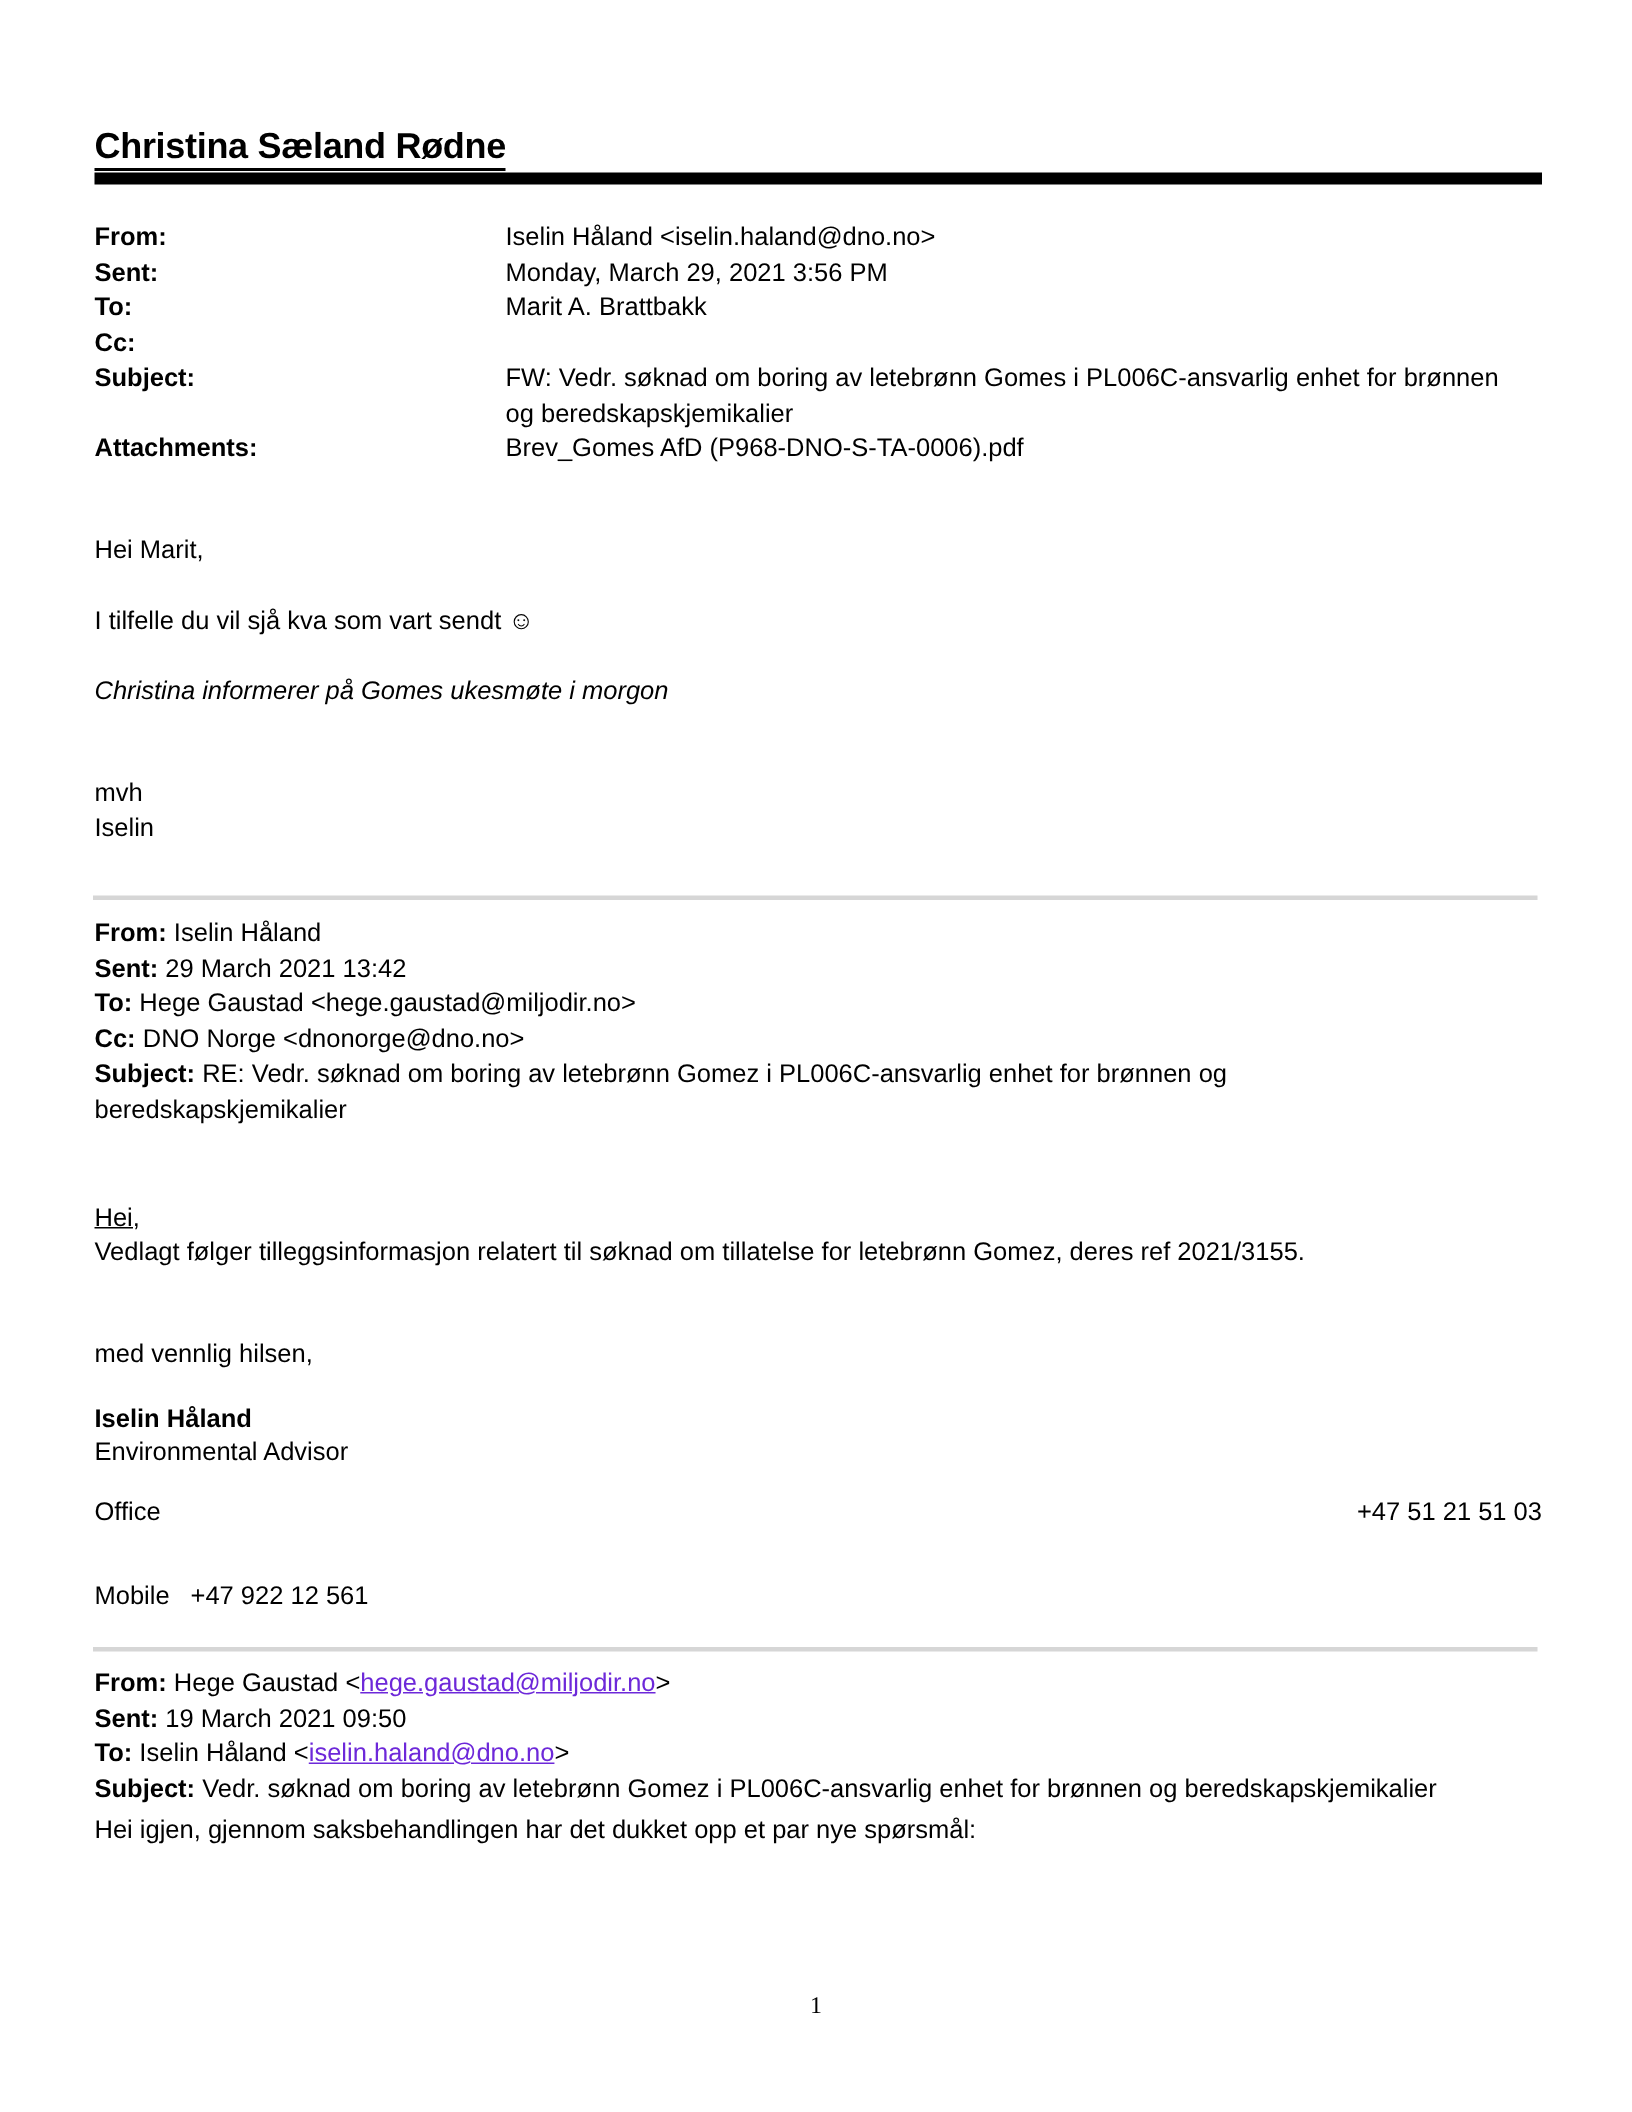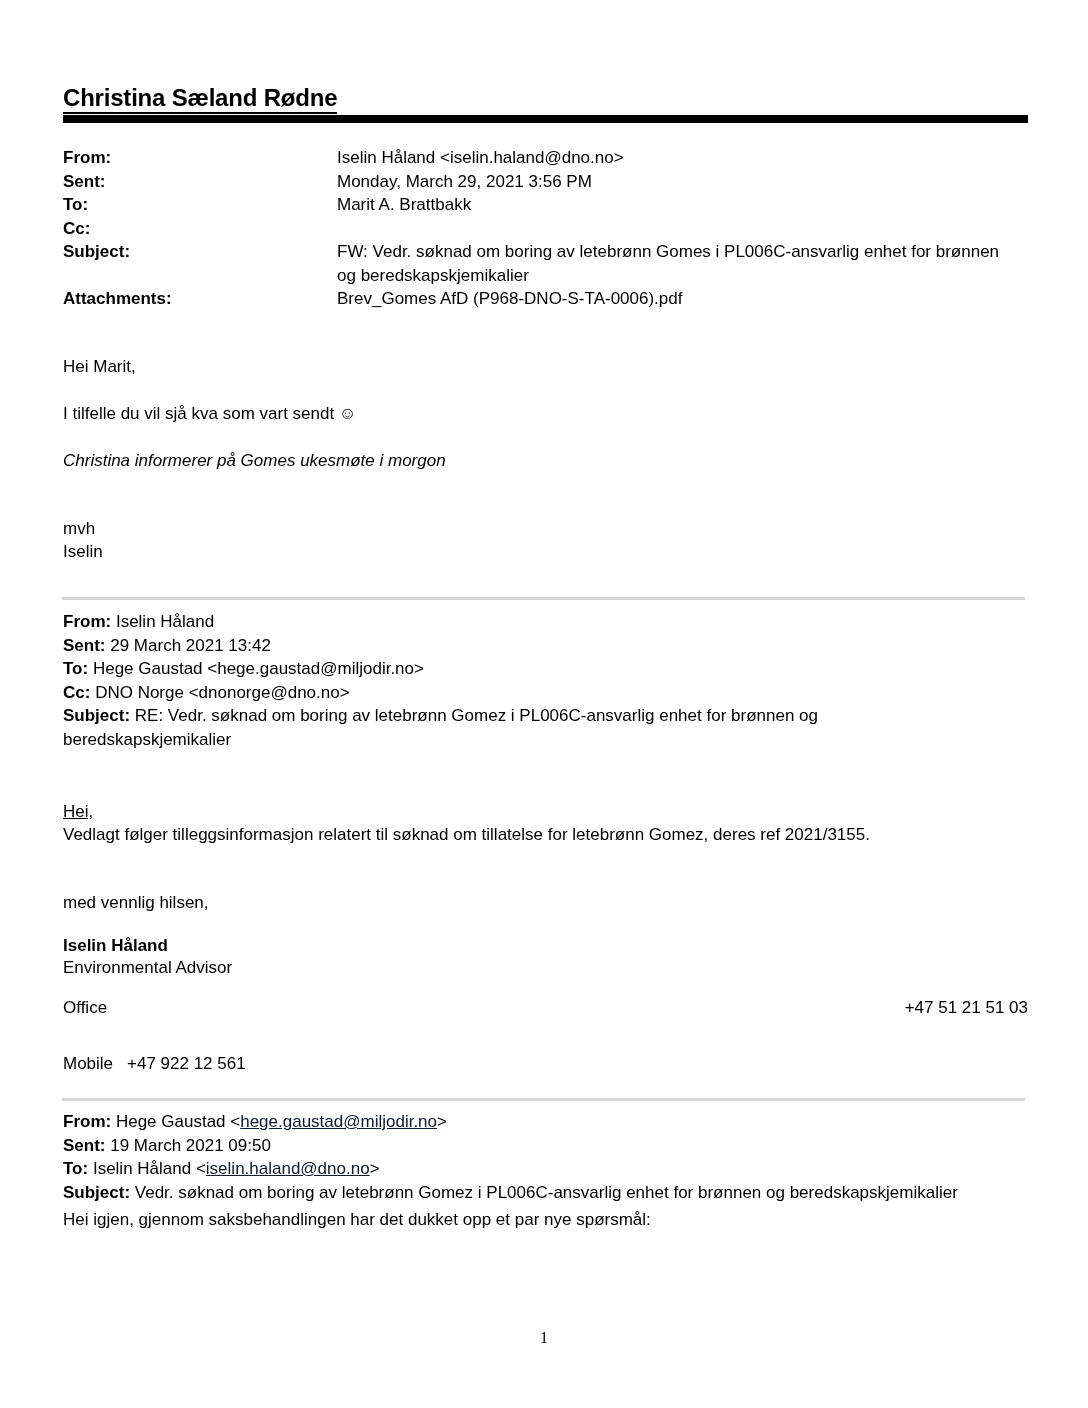--- a/index.html
+++ b/index.html
@@ -52,21 +52,21 @@
   .b2-para1 { top: 823px; }
   .b2-signoff { top: 891px; }
   .b2-name { top: 934px; font-weight: bold; }
   .b2-title { top: 956px; }
   .b2-office { top: 996px; display: flex; justify-content: space-between; }
   .b2-mobile { top: 1020px; display: flex; margin-top: 32px; }
   .phone-lbl { width: 64px; flex: none; }
 
   .b3-para1 { top: 1208px; }
 
-  .link { color: #0f172a; text-decoration: underline; cursor: pointer; }
+  .link { color: #6d28d9; text-decoration: underline; cursor: pointer; }
 
   .pagenum {
     left: 0; top: 1326px; width: 1088px;
     text-align: center;
     font-family: "Liberation Serif", "DejaVu Serif", serif;
     font-size: 16px;
   }
 </style>
 </head>
 <body>

